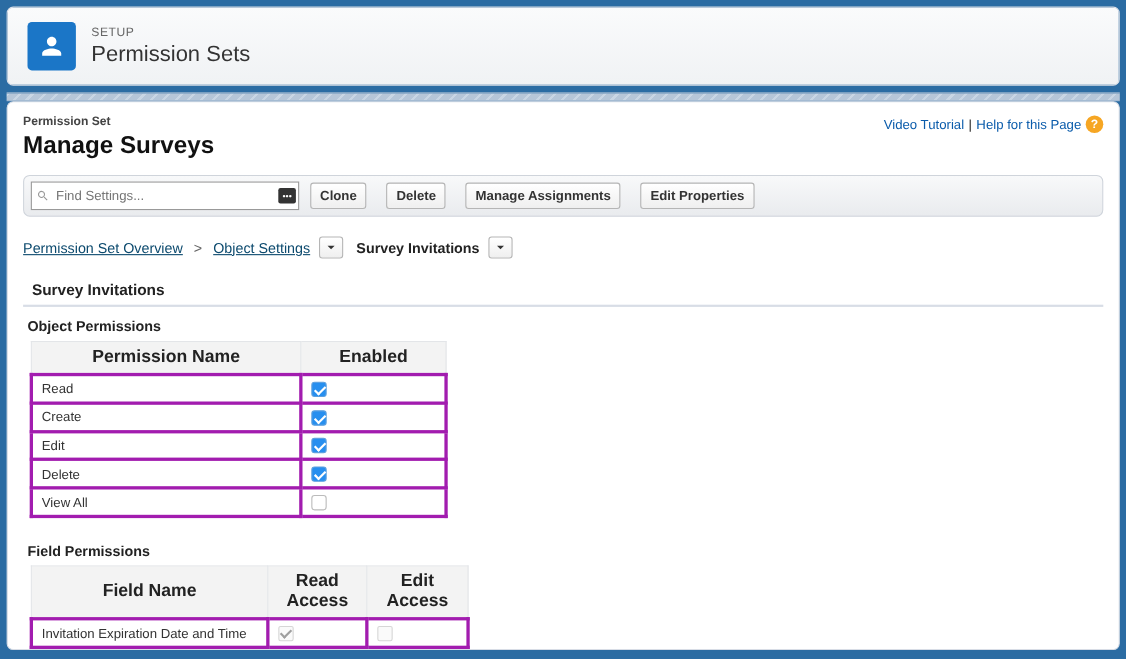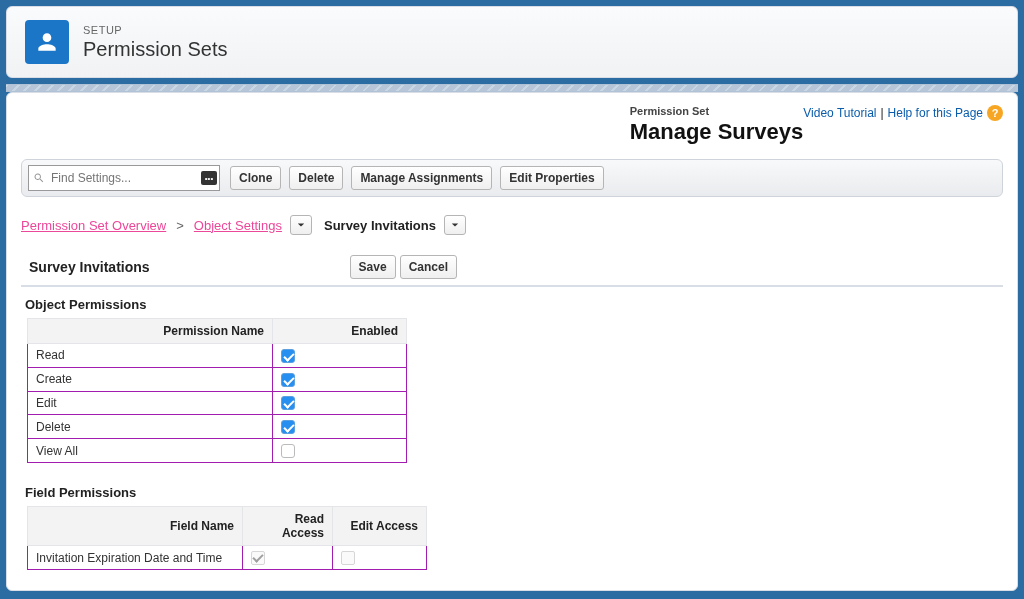--- a/index.html
+++ b/index.html
@@ -45,21 +45,21 @@
       background: #fff;
       border: 1px solid #d8dde6;
       border-radius: 6px;
       padding: 12px 14px 0 14px;
       margin-top: 0;
       height: 499px;
       overflow: hidden;
     }
     .page-head {
       display: flex;
-      justify-content: flex-end;
+      justify-content: space-between;
       align-items: flex-start;
     }
     .page-head-left .sub { font-size: 11px; color: #444; font-weight: bold; }
     .page-head-left h1 { font-size: 22px; font-weight: 700; color: #111; margin-top: 2px; }
     .page-head-right { font-size: 12px; display:flex; align-items:center; gap:4px;}
     .page-head-right a { color: #0b5cab; text-decoration: none; }
     .help-icon {
       display:inline-flex; width:16px; height:16px; border-radius:50%;
       background:#f6a623; color:#fff; align-items:center; justify-content:center;
       font-size:11px; font-weight:bold;
@@ -69,21 +69,21 @@
       background: linear-gradient(#f8f9fa, #e9ebee);
       border: 1px solid #cfd4db;
       border-radius: 6px;
       padding: 5px 6px;
       display: flex;
       align-items: center;
       gap: 10px;
     }
     .search-wrap {
       position: relative;
-      width: 192px;
+      width: 244px;
     }
     .search-wrap input {
       width: 100%;
       height: 26px;
       padding: 3px 22px 3px 22px;
       border: 1px solid #999;
       font-size: 12px;
       color:#666;
     }
     .search-ico {
@@ -99,27 +99,27 @@
     .btn {
       background: linear-gradient(#fff, #efefef);
       border: 1px solid #b5b5b5;
       border-radius: 3px;
       padding: 4px 8px;
       font-size: 12px;
       font-weight: bold;
       color: #333;
       cursor: pointer;
     }
-    .btn-group { display:flex; gap:8px; flex-wrap: wrap;}
+    .btn-group { display:flex; gap:18px; flex-wrap: wrap;}
     .breadcrumb-row {
       margin-top: 18px;
       display:flex; align-items:center; gap:6px;
       font-size: 13px;
     }
-    .breadcrumb-row a { color:#ec4899; text-decoration: underline; }
+    .breadcrumb-row a { color:#0c4a6e; text-decoration: underline; }
     .breadcrumb-row .sep { color:#666; margin: 0 4px;}
     .dd-arrow {
       display:inline-flex; align-items:center; justify-content:center;
       width:22px; height:20px;
       background: linear-gradient(#fff,#efefef);
       border:1px solid #b5b5b5; border-radius:3px;
       margin-left: 2px;
       cursor:pointer;
     }
     .dd-arrow svg{width:8px;height:8px;fill:#333;}
@@ -140,27 +140,27 @@
     }
     table.perm {
       border-collapse: collapse;
       width: 380px;
       margin-left: 6px;
     }
     table.perm.wide { width: 400px;}
     table.perm th {
       background: #f3f3f3;
       border: 1px solid #e3e5e8;
-      text-align: right;
+      text-align: center;
       padding: 5px 8px;
-      font-size: 12px;
+      font-size: 16px;
       font-weight: bold;
     }
     table.perm td {
-      border: 1px solid #a21caf;
+      border: 3px solid #a21caf;
       padding: 4px 8px;
       font-size: 12px;
       color:#333;
     }
     table.perm td.chk { text-align:left; }
     input[type=checkbox]{
       width:14px; height:14px; vertical-align:middle;
     }
     input[type=checkbox]:disabled { opacity:0.8; }
     .blue-check {
@@ -262,24 +262,20 @@
       <span class="current">Survey Invitations</span>
       <span class="dd-arrow">
           <svg viewBox="0 0 10 10">
             <path d="M1 3l4 4 4-4z"></path>
           </svg>
         </span>
     </div>
 
     <div class="section-title-row">
       <h2>Survey Invitations</h2>
-      <div class="save-group">
-        <button class="btn">Save</button>
-        <button class="btn">Cancel</button>
-      </div>
     </div>
     <hr class="full">
 
     <div class="section-label">Object Permissions</div>
     <table class="perm">
       <thead>
         <tr>
           <th style="width:245px">Permission Name</th>
           <th>Enabled</th>
         </tr>

